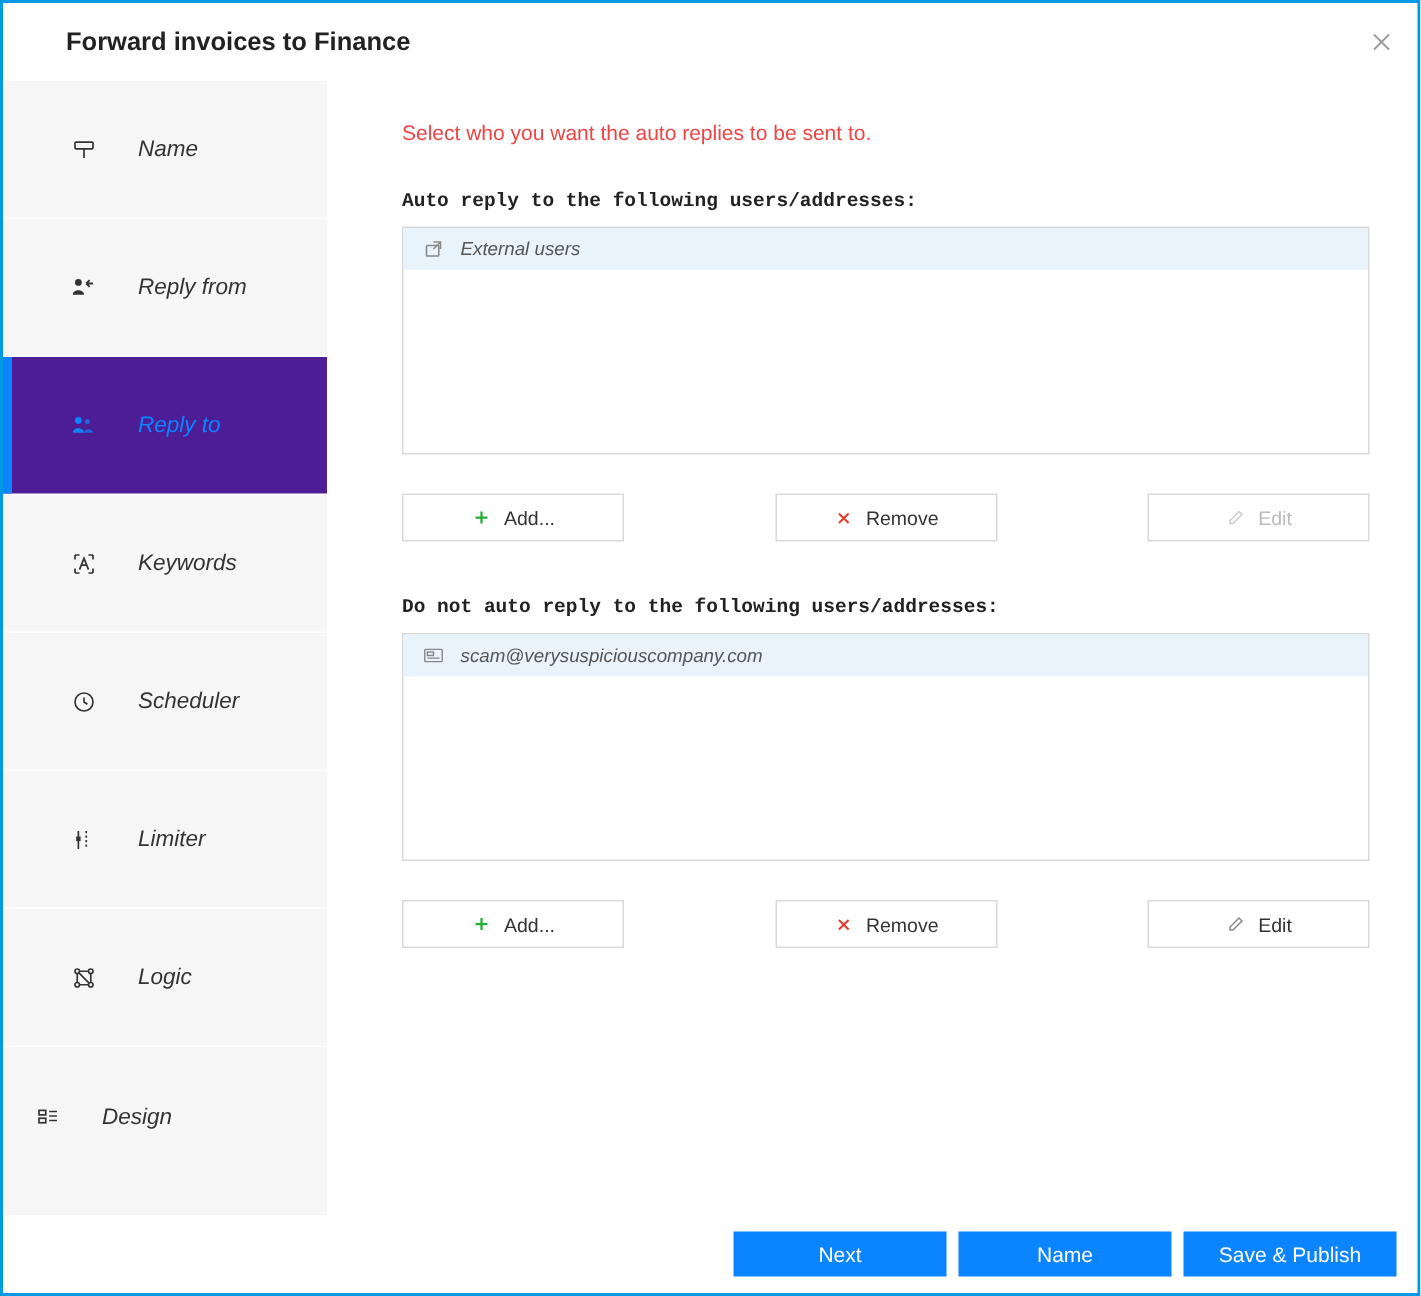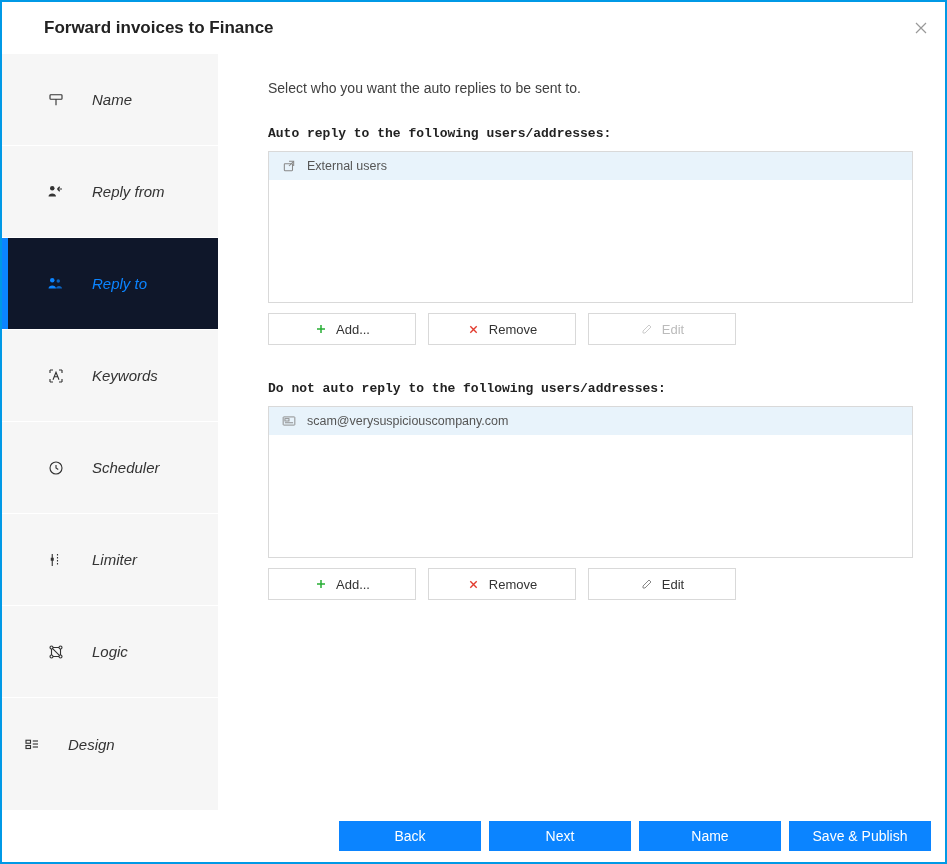--- a/index.html
+++ b/index.html
@@ -62,21 +62,21 @@
     align-items: center;
     padding-left: 44px;
     border-bottom: 1px solid #fff;
     position: relative;
     cursor: pointer;
     color: #333;
     font-size: 15px;
   }
   .sidebar-item:last-child { border-bottom: none; padding-left: 20px; }
   .sidebar-item.active {
-    background: #0f172a;
+    background: #4c1d95;
     color: #0b84ff;
     text-align: right;
   }
   .sidebar-item.active::before {
     content: "";
     position: absolute;
     left: 0;
     top: 0;
     bottom: 0;
     width: 6px;
@@ -92,34 +92,35 @@
     color: #333;
   }
   .sidebar-item.active .s-icon { color: #0b84ff; }
   .main {
     flex: 1;
     padding: 26px 32px 0 50px;
     overflow: auto;
   }
   .intro {
     font-size: 14px;
-    color: #404040;
+    color: #ef4444;
     margin-bottom: 30px;
   }
   .section-label {
     font-size: 13px;
     font-weight: 600;
     margin-bottom: 10px;
     font-family: Liberation Mono, monospace;
   }
   .listbox {
     border: 1px solid #d9d9d9;
     height: 152px;
     background: #fff;
     overflow: auto;
+    font-style: italic;
   }
   .listitem {
     height: 28px;
     display: flex;
     align-items: center;
     padding: 0 12px;
     font-size: 12.5px;
     color: #555;
     cursor: pointer;
   }
@@ -131,22 +132,23 @@
     height: 16px;
     margin-right: 10px;
     display: flex;
     align-items: center;
     justify-content: center;
     color: #888;
   }
   .btnrow {
     display: flex;
     gap: 12px;
-    margin-top: 10px;
+    margin-top: 26px;
     margin-bottom: 36px;
+    justify-content: space-between;
   }
   .btn {
     width: 148px;
     height: 32px;
     border: 1px solid #d9d9d9;
     background: #fff;
     display: flex;
     align-items: center;
     justify-content: center;
     gap: 8px;
@@ -382,19 +384,18 @@
           </span>
           <span>Edit</span>
         </div>
       </div>
 
     </div>
 
   </div>
 
   <div class="footer">
-    <button class="fbtn">Back</button>
     <button class="fbtn">Next</button>
     <button class="fbtn">Name</button>
     <button class="fbtn">Save &amp; Publish</button>
   </div>
 
 </div>
 
 </body></html>

